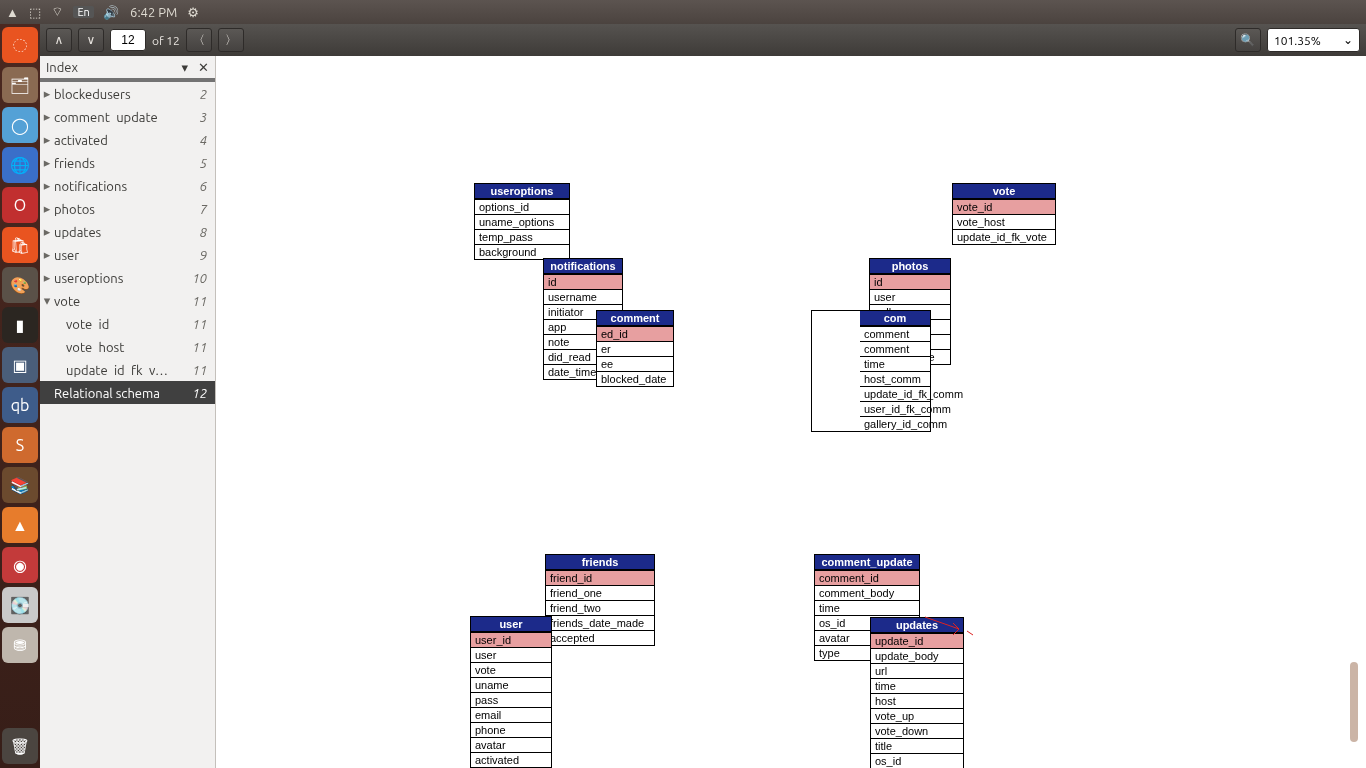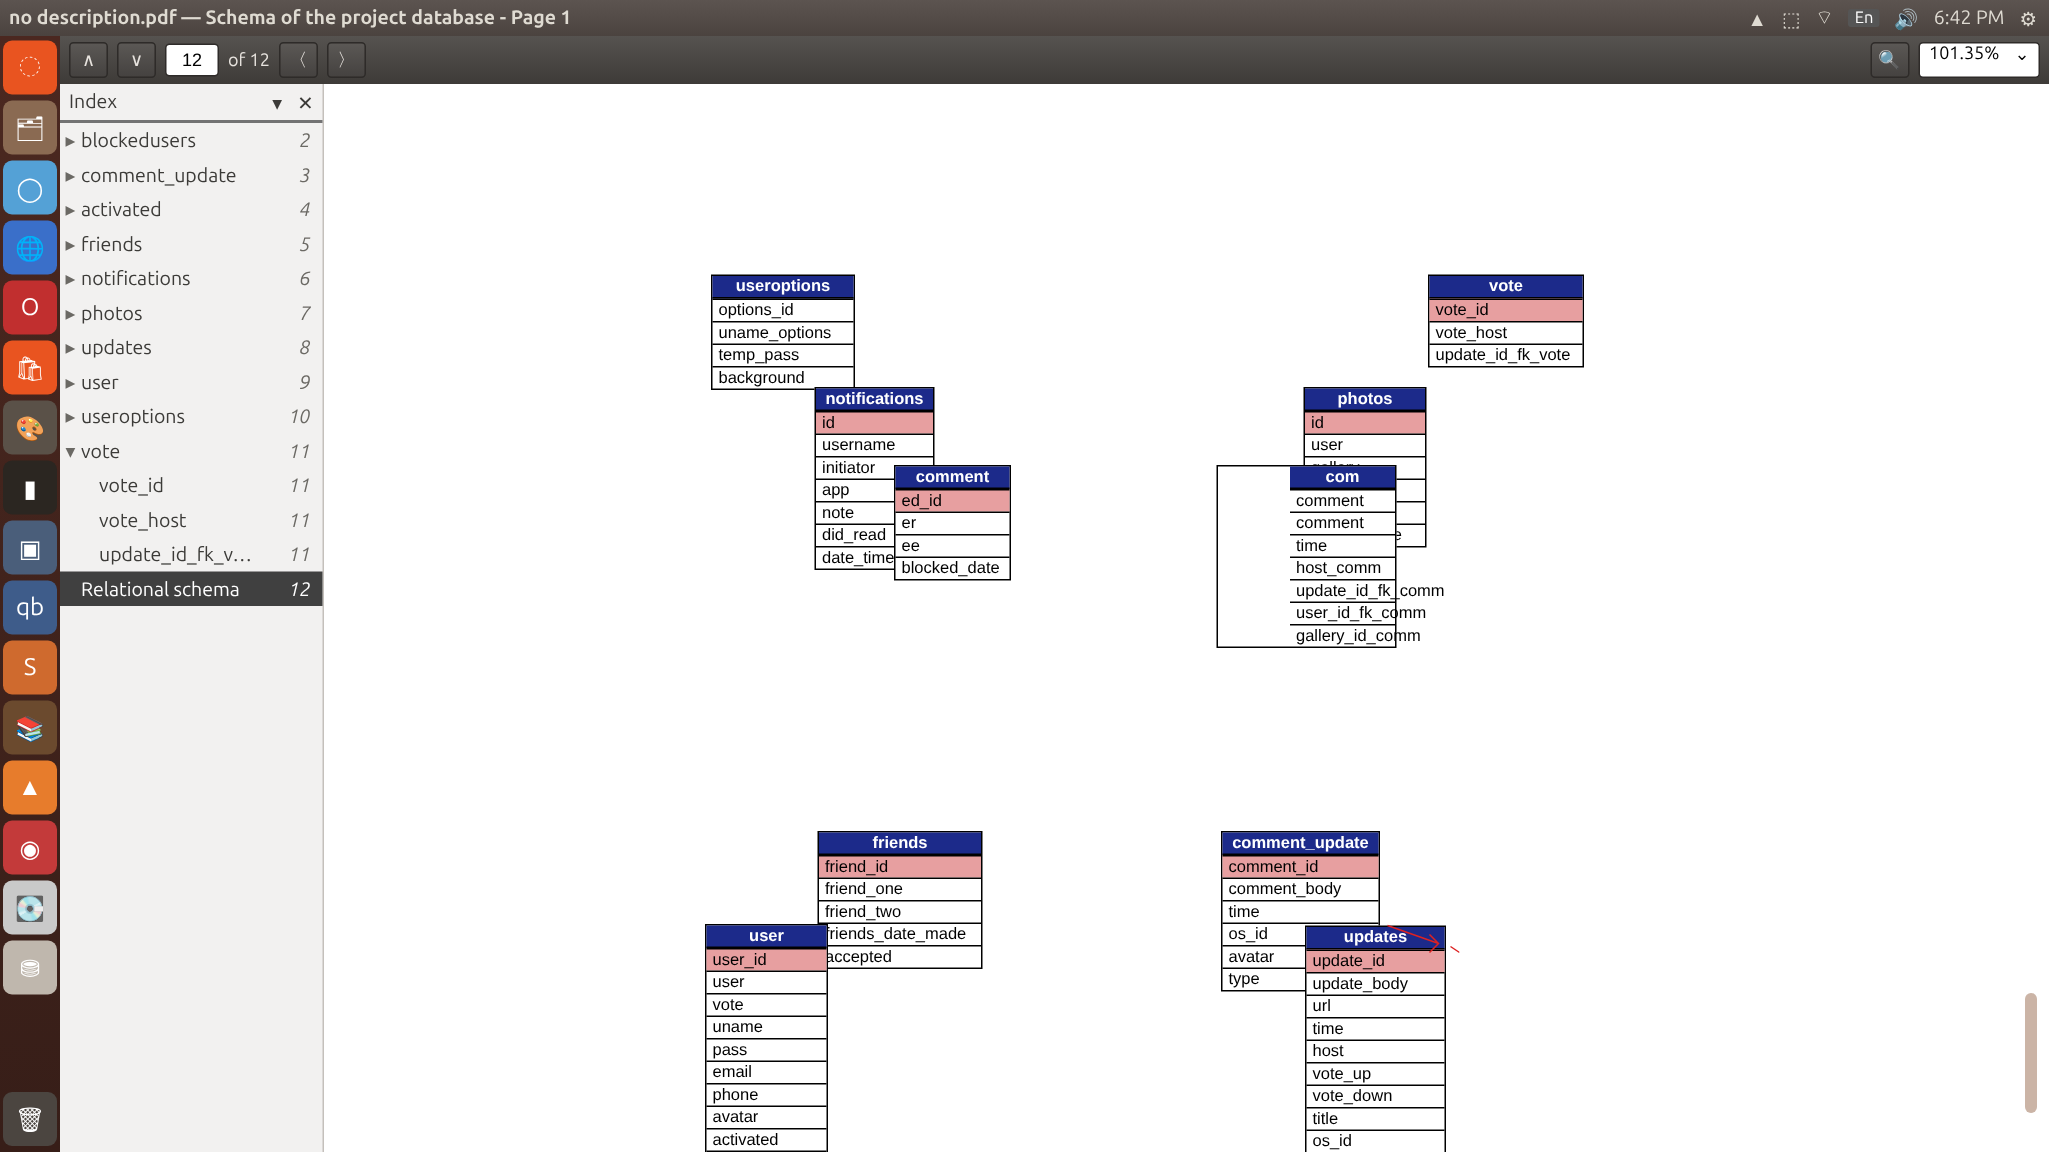--- a/index.html
+++ b/index.html
@@ -13,24 +13,24 @@
 
 .launcher{position:absolute;top:24px;left:0;width:40px;bottom:0;background:linear-gradient(#4b2820,#371e18);display:flex;flex-direction:column;align-items:center;gap:2px;padding-top:2px}
 .launch-ic{width:36px;height:36px;border-radius:6px;background:#6b3a30;display:flex;align-items:center;justify-content:center;color:#fff;font-size:16px;margin:1px 0}
 .launch-ic.bottom{margin-top:auto;margin-bottom:4px}
 
 .toolbar{position:absolute;top:24px;left:40px;right:0;height:32px;background:linear-gradient(#565350,#3e3b38);display:flex;align-items:center;padding:0 6px;gap:6px}
 .tbtn{width:26px;height:24px;background:linear-gradient(#5b5855,#454240);border:1px solid #2e2b29;border-radius:3px;color:#e7e3de;display:flex;align-items:center;justify-content:center}
 .page-in{width:36px;height:22px;border:1px solid #2e2b29;border-radius:3px;background:#fff;text-align:center;font-size:12px}
 .of-lbl{color:#e7e3de}
 .spacer{flex:1}
-.zoom-box{height:24px;border:1px solid #2e2b29;border-radius:3px;background:#fff;display:flex;align-items:flex-start;padding:0 6px;gap:10px}
+.zoom-box{height:24px;border:1px solid #2e2b29;border-radius:3px;background:#fff;display:flex;align-items:center;padding:0 6px;gap:22px}
 
 .sidebar{position:absolute;top:56px;left:40px;width:176px;bottom:0;background:#f2f1f0;border-right:1px solid #c4c0bb;font-size:13px;color:#3c3b38}
-.sb-head{display:flex;align-items:center;height:26px;padding:0 6px;border-bottom:2px solid #737373}
+.sb-head{display:flex;align-items:center;height:26px;padding:0 6px;border-bottom:4px solid #737373}
 .sb-head .lbl{flex:1}
 .idx-row{display:flex;align-items:center;height:23px;padding-right:8px}
 .idx-row .tw{width:14px;text-align:center;color:#6b6964}
 .idx-row .nm{flex:1;white-space:nowrap;overflow:hidden;text-overflow:ellipsis}
 .idx-row .pg{font-style:italic;color:#6b6964}
 .idx-row.sel{background:#404040;color:#fff}
 .idx-row.sel .pg{color:#fff}
 .idx-sub .nm{padding-left:12px}
 
 .doc{position:absolute;top:56px;left:216px;right:0;bottom:0;background:#fff;overflow:hidden}
@@ -41,21 +41,20 @@
 .dbt .hdr{background:#1c2a8a;color:#fff;font-weight:bold;text-align:center;padding:1px 4px;border-bottom:1px solid #000}
 .dbt .row{border-top:1px solid #000;padding:1px 4px;white-space:pre}
 .dbt .row.pk{background:#e79fa0}
 
 .redarr{position:absolute;left:707px;top:555px;width:50px;height:30px;pointer-events:none}
 </style>
 </head>
 <body>
 
 <div class="menubar">
-  <div class="title">no description.pdf — Schema of the project database - Page 1</div>
   <div class="tray">
     <span>▲</span>
     <span>⬚</span>
     <span>⌔</span>
     <span class="badge">En</span>
     <span>🔊</span>
     <span>6:42 PM</span>
     <span>⚙</span>
   </div>
 </div>

